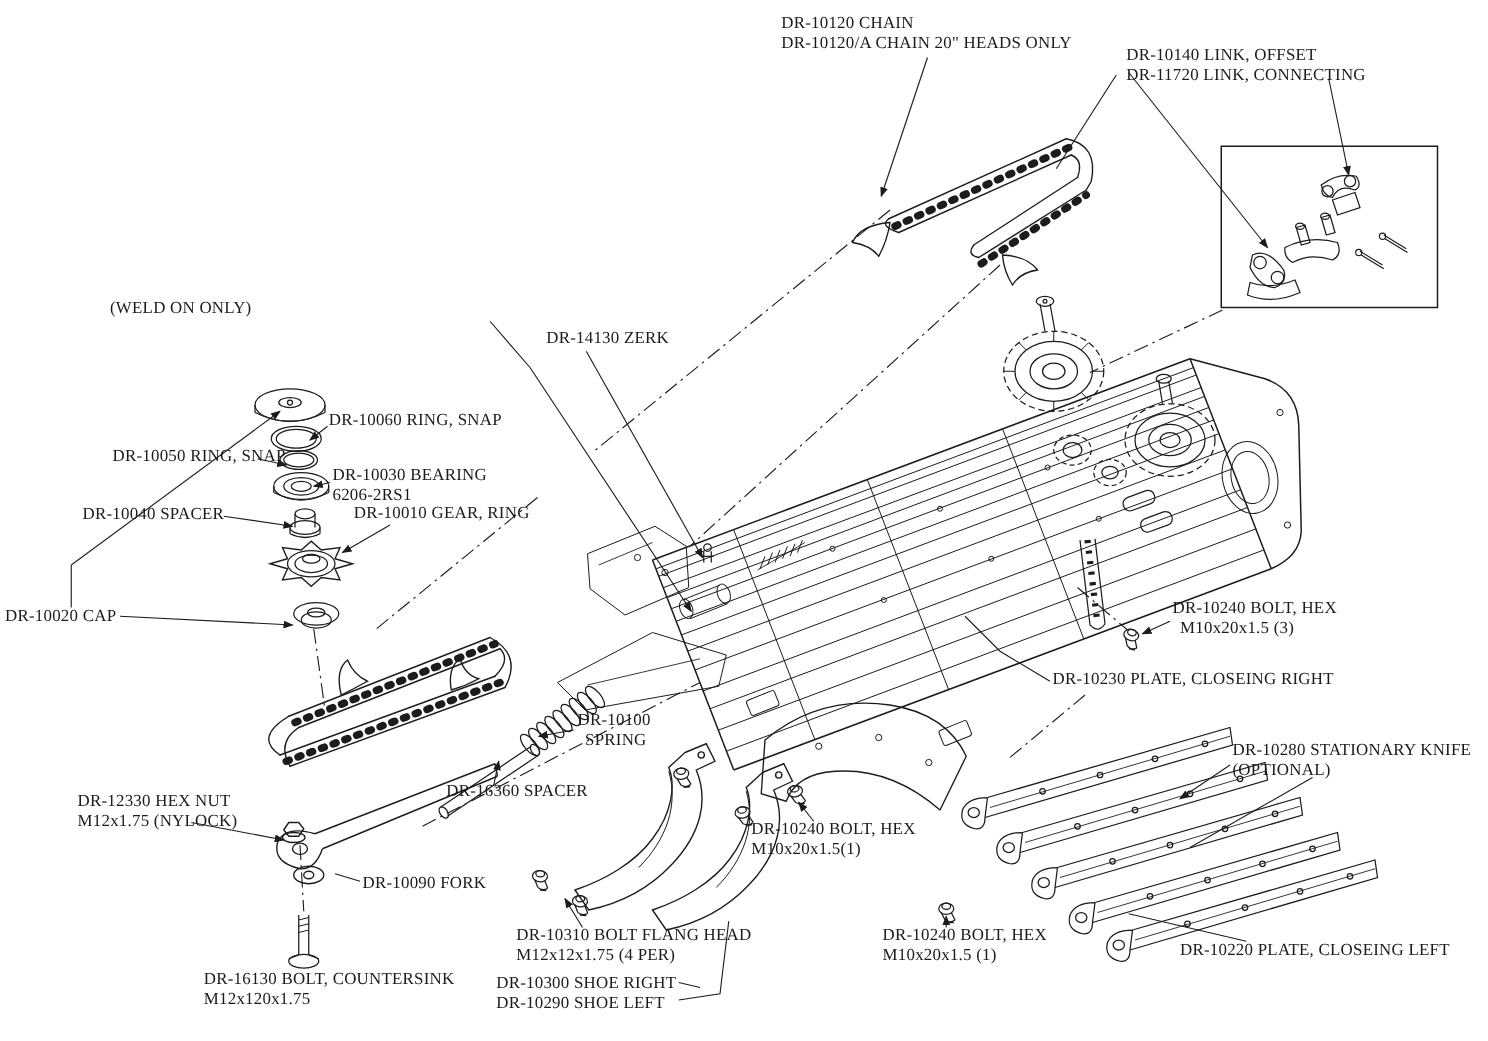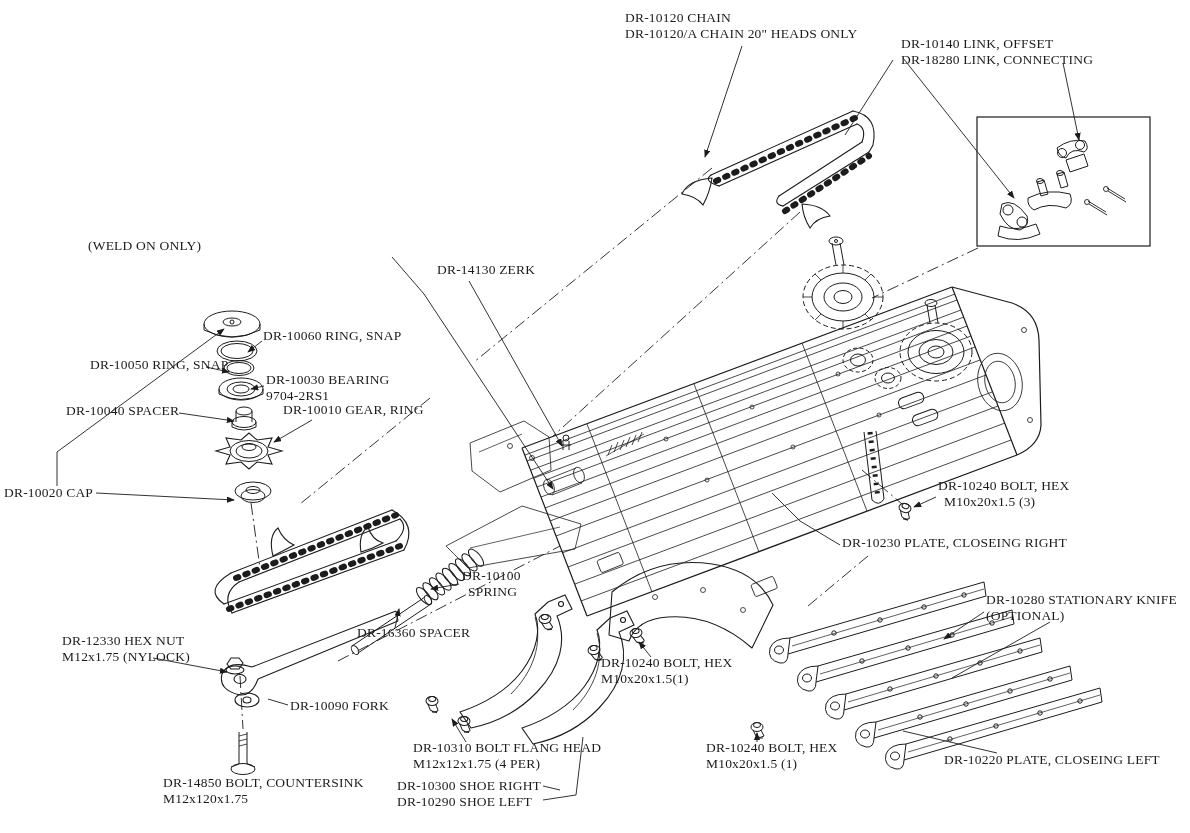--- a/index.html
+++ b/index.html
@@ -330,42 +330,42 @@
   </g>
 </svg>
 
 <div class="lbl" style="left:625px;top:10px">
   <span>DR-10120 CHAIN</span>
   <span>DR-10120/A CHAIN 20" HEADS ONLY</span>
 </div>
 
 <div class="lbl" style="left:901px;top:36px">
   <span>DR-10140 LINK, OFFSET</span>
-  <span>DR-18280 LINK, CONNECTING</span>
+  <span>DR-11720 LINK, CONNECTING</span>
 </div>
 
 <div class="lbl" style="left:88px;top:238px">
   <span>(WELD ON ONLY)</span>
 </div>
 
 <div class="lbl" style="left:437px;top:262px">
   <span>DR-14130 ZERK</span>
 </div>
 
 <div class="lbl" style="left:263px;top:328px">
   <span>DR-10060 RING, SNAP</span>
 </div>
 
 <div class="lbl" style="left:90px;top:357px">
   <span>DR-10050 RING, SNAP</span>
 </div>
 
 <div class="lbl" style="left:266px;top:372px">
   <span>DR-10030 BEARING</span>
-  <span>9704-2RS1</span>
+  <span>6206-2RS1</span>
 </div>
 
 <div class="lbl" style="left:66px;top:403px">
   <span>DR-10040 SPACER</span>
 </div>
 
 <div class="lbl" style="left:283px;top:402px">
   <span>DR-10010 GEAR, RING</span>
 </div>
 
@@ -404,21 +404,21 @@
 <div class="lbl" style="left:290px;top:698px">
   <span>DR-10090 FORK</span>
 </div>
 
 <div class="lbl" style="left:601px;top:655px">
   <span>DR-10240 BOLT, HEX</span>
   <span>M10x20x1.5(1)</span>
 </div>
 
 <div class="lbl" style="left:163px;top:775px">
-  <span>DR-14850 BOLT, COUNTERSINK</span>
+  <span>DR-16130 BOLT, COUNTERSINK</span>
   <span>M12x120x1.75</span>
 </div>
 
 <div class="lbl" style="left:413px;top:740px">
   <span>DR-10310 BOLT FLANG HEAD</span>
   <span>M12x12x1.75 (4 PER)</span>
 </div>
 
 <div class="lbl" style="left:397px;top:778px">
   <span>DR-10300 SHOE RIGHT</span>

